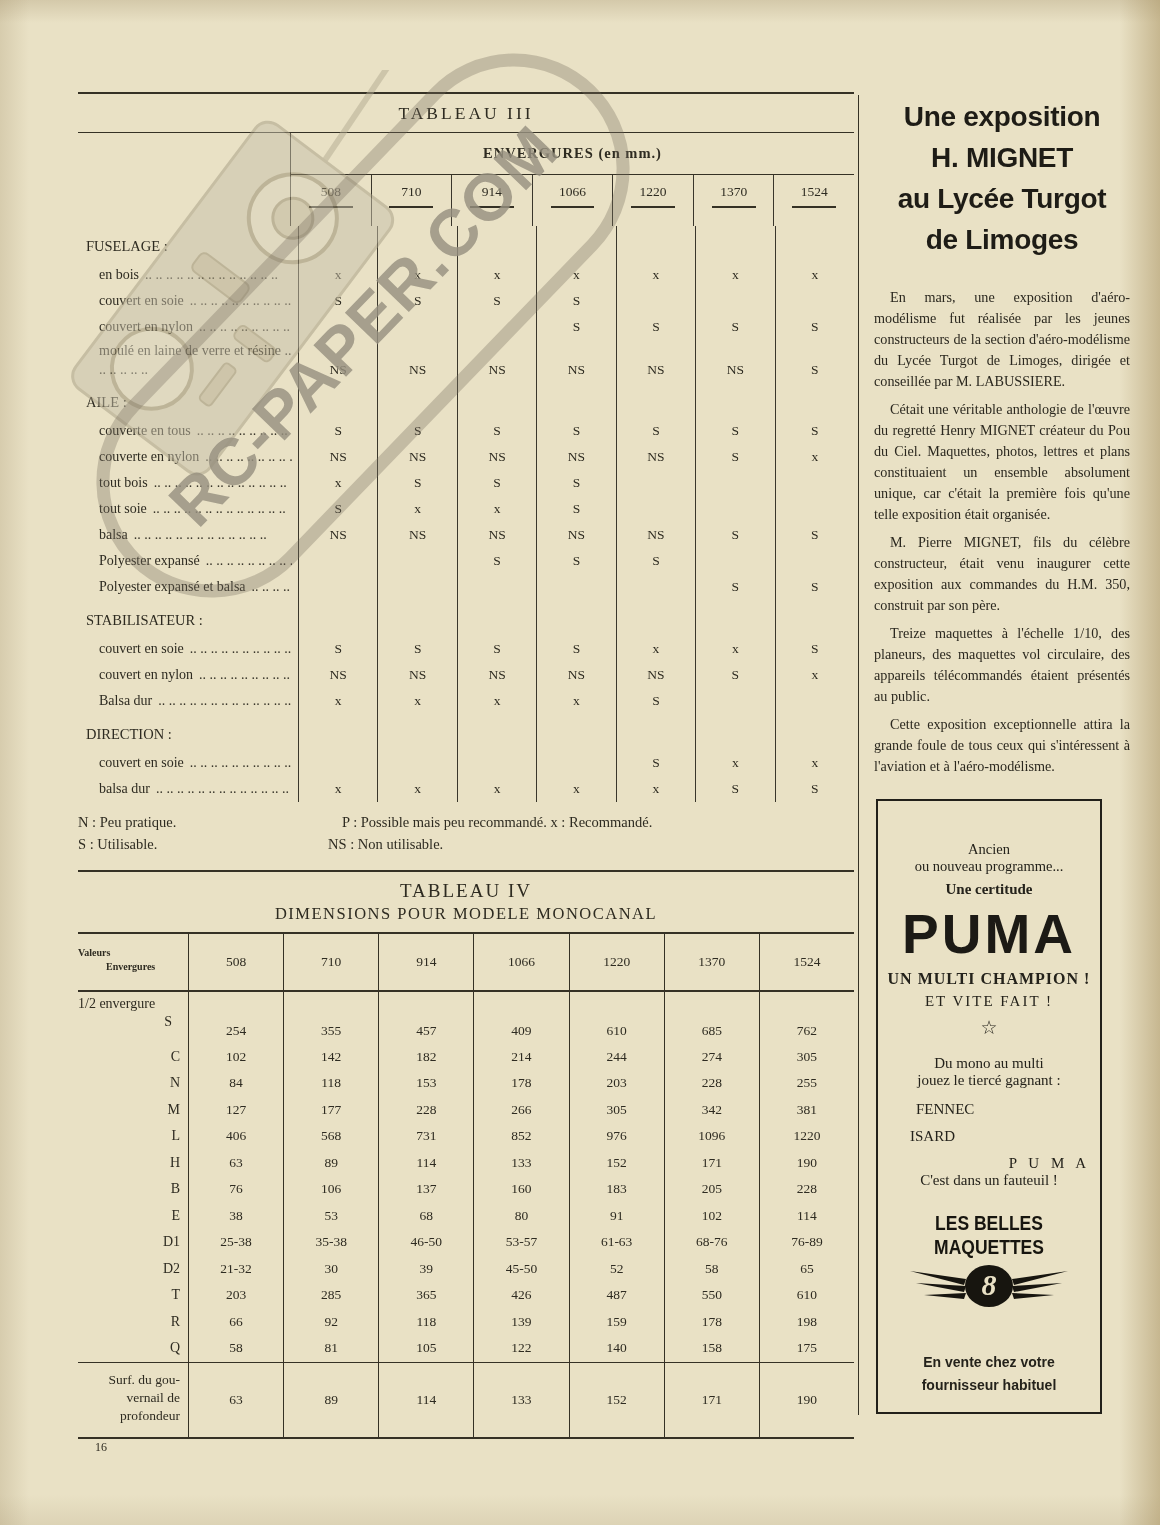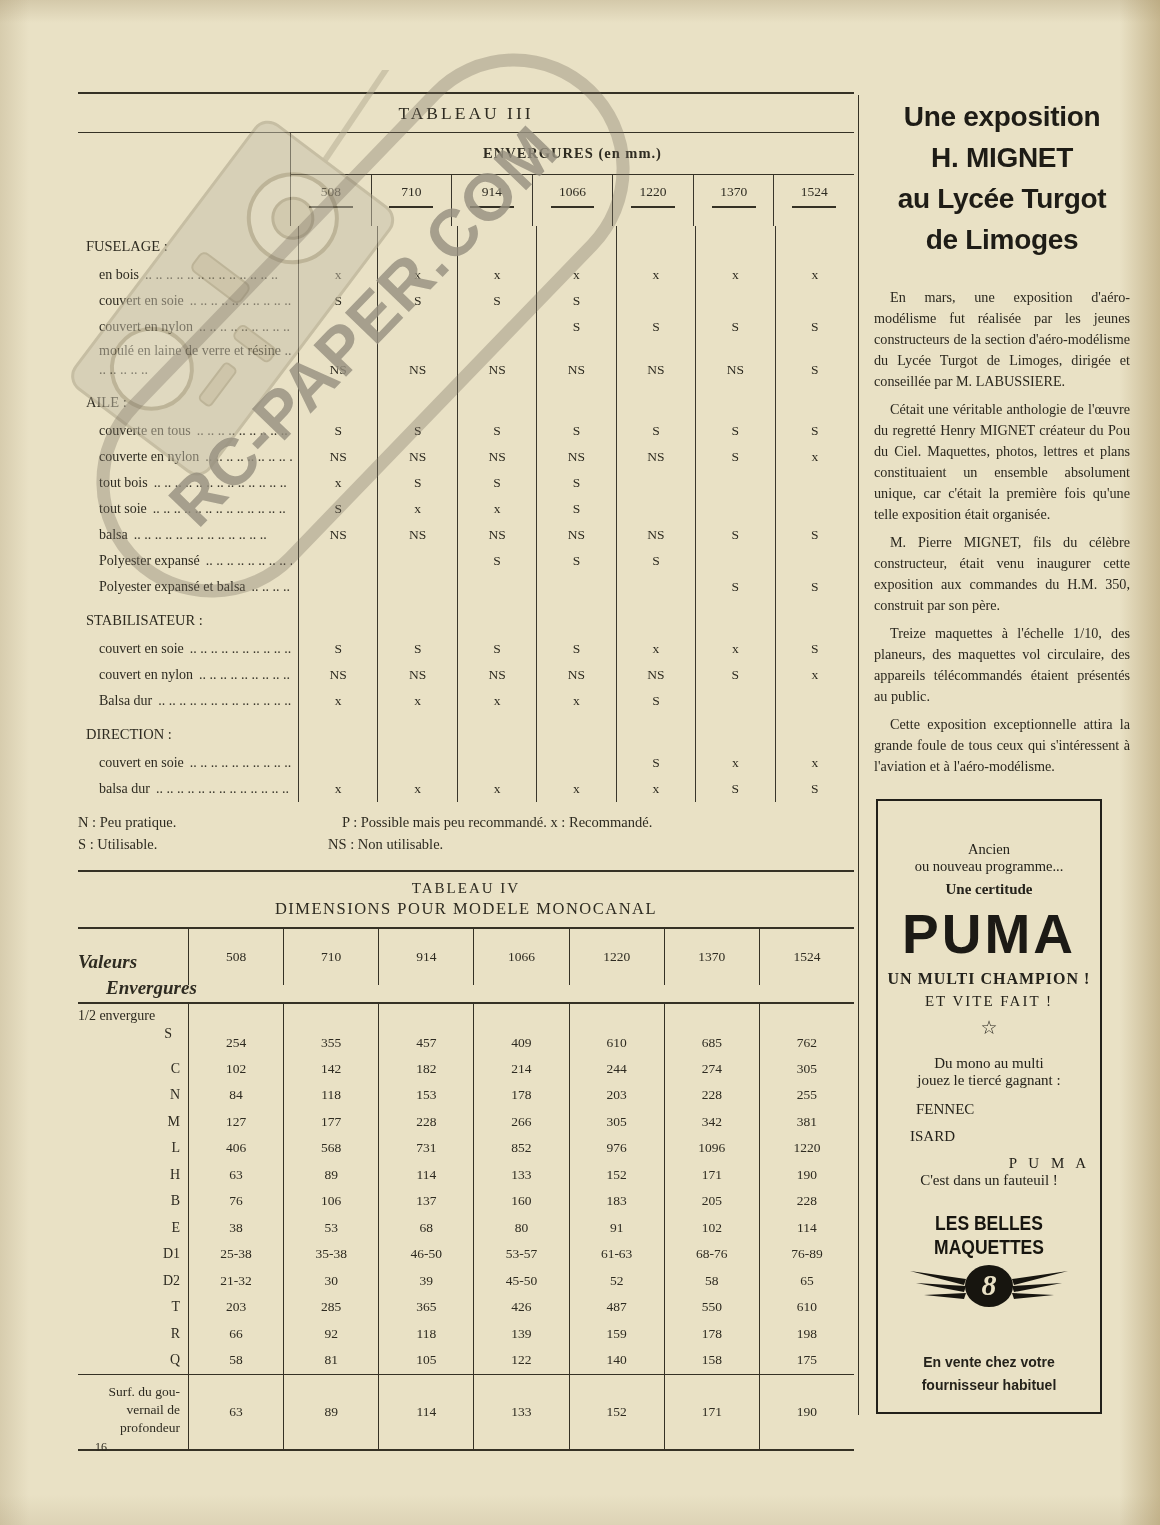--- a/index.html
+++ b/index.html
@@ -30,21 +30,21 @@
     font-weight:800;font-size:66px;letter-spacing:1px;
     color:rgba(108,101,85,.55);
     text-shadow:0 0 1px rgba(240,235,215,.6);
     white-space:nowrap;
   }
   
   .main{position:absolute;left:78px;top:92px;width:776px;z-index:1;}
   .rule{border-top:2px solid #353125;}
   .rule-thin{border-top:1.5px solid #353125;}
   .t3-title{ text-align:center;font-size:17.5px;letter-spacing:3px;padding:9px 0 8px;}
-  .t4-title{ text-align:center;font-size:15px;letter-spacing:2px;padding-top:8px;}
+  .t4-title{ text-align:center;font-size:19px;letter-spacing:2px;padding-top:8px;}
   .t4-sub{   text-align:center;font-size:16.5px;letter-spacing:1.5px;padding:2px 0 8px;}
   
   .t3-hdr{display:grid;grid-template-columns:212px 1fr;}
   .t3-hdr .hright{border-left:1.5px solid #353125;padding-top:12px;}
   .t3-hdr .envg{text-align:center;font-weight:bold;font-size:14.5px;letter-spacing:1px;padding-bottom:12px;border-bottom:1.5px solid #353125;}
   .t3-cols{display:grid;grid-template-columns:212px repeat(7,1fr);}
   .t3-cols .colh{border-left:1px solid #3a362b;text-align:center;padding-top:9px;}
   .t3-cols .colh:first-child{border-left:none;}
   .t3-cols .num{font-size:13.5px;}
   .t3-cols .dash{width:55%;margin:6px auto 0;border-bottom:2px solid #353125;height:0;}
@@ -62,21 +62,21 @@
   #t3-body .tall .lcell{display:block;white-space:normal;line-height:1.35;padding-top:2px;}
   #t3-body .tall .vcell{align-items:flex-end;padding-bottom:4px;}
   .sec{font-size:14.5px;}
   
   .legend{display:grid;grid-template-columns:250px 1fr;font-size:14.5px;margin-top:10px;line-height:1.5;}
   .legend .p1{padding-left:14px;}
   
   .t4-wrap{margin-top:14px;}
   .t4-grid{display:grid;grid-template-columns:110px repeat(7,1fr);}
   .t4-head{border-top:2px solid #353125;border-bottom:2px solid #353125;}
-  .t4-head .corner{font-weight:bold;font-size:19px;padding-top:20px;line-height:1.4;font-style:italic;}
+  .t4-head .corner{font-weight:bold;font-size:10px;padding-top:12px;line-height:1.4;}
   .t4-head .corner .l2{padding-left:28px;}
   .t4-head .colh{border-left:1.5px solid #353125;display:flex;align-items:center;justify-content:center;font-size:13.5px;height:56px;}
   #t4-body .t4row{display:grid;grid-template-columns:110px repeat(7,1fr);height:26.5px;}
   #t4-body .t4row.first{height:52px;}
   #t4-body .lbl{font-size:14px;text-align:right;padding-right:8px;display:flex;align-items:center;justify-content:flex-end;}
   #t4-body .first .lbl{display:block;padding-top:4px;}
   #t4-body .first .grp{text-align:left;font-size:14px;}
   #t4-body .first .sub{text-align:right;padding-right:8px;font-size:14px;margin-top:2px;}
   #t4-body .vcell{border-left:1.5px solid #353125;display:flex;align-items:center;justify-content:center;font-size:13.5px;}
   #t4-body .first .vcell{align-items:flex-end;padding-bottom:5px;}

